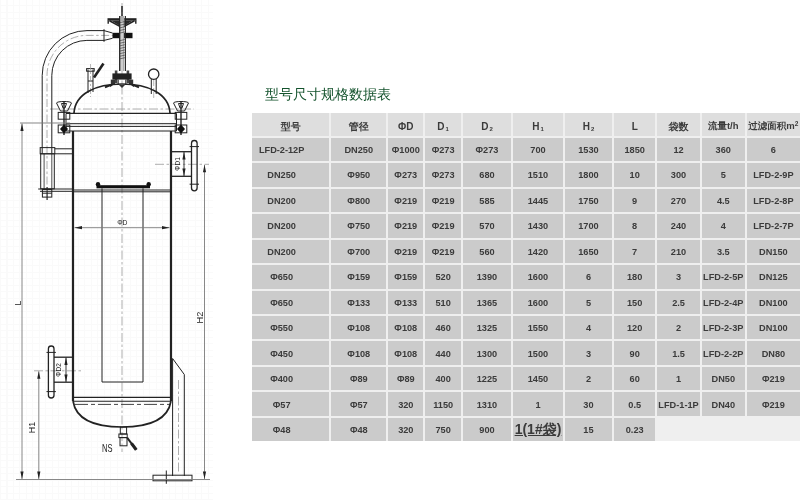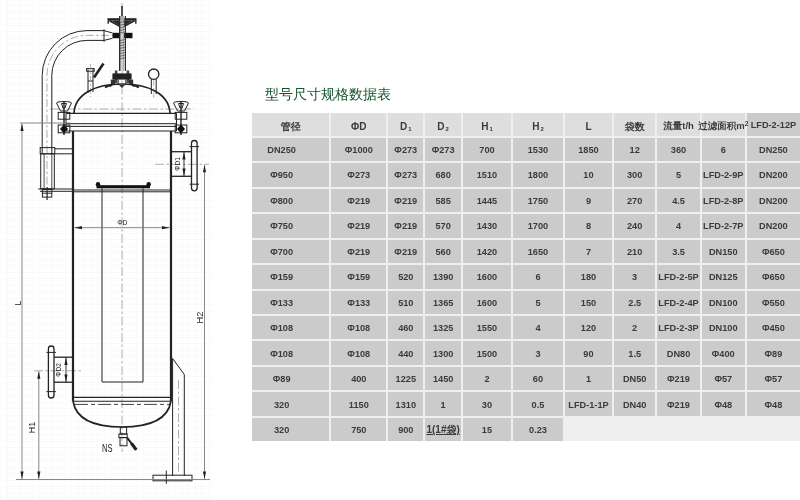--- a/index.html
+++ b/index.html
@@ -13,21 +13,21 @@
   #title{position:absolute;left:253px;top:87px;font-size:14px;line-height:15px;font-weight:normal;color:#14532d;
          letter-spacing:0px;margin-left:12px;}
   #tbl{position:absolute;left:252px;top:112.7px;width:548px;display:grid;
        grid-template-columns:77.3px 55px 35px 35.7px 48px 50px 47px 41.4px 42.3px 43.2px 53.1px;
        grid-template-rows:23px;grid-auto-rows:23.48px;gap:2px;background:#efefef;}
   #tbl div{background:#cbcbcb;display:flex;align-items:center;justify-content:center;
        font-size:9.2px;font-weight:bold;color:#3b3b3b;white-space:nowrap;
        box-sizing:border-box;padding-top:1px;}
   #tbl div.h{background:#dedede;font-size:10px;padding-top:5px;}
   #tbl div.s{font-size:9.5px;}
-  #tbl div.t{font-size:10px;text-decoration:underline;}
+  #tbl div.t{font-size:14px;text-decoration:underline;}
   #tbl div:nth-child(11n+12){padding-right:18px;box-sizing:border-box;}
   sub{font-size:6px;position:relative;top:2.5px;margin-left:1px;}
   sup{font-size:6.5px;position:relative;top:-3px;}
 </style>
 </head>
 <body>
 <div id="grid"></div>
 <svg id="draw" width="240" height="500" viewBox="0 0 240 500">
 <defs>
 <marker id="a1" markerWidth="9" markerHeight="6" refX="0.3" refY="3" orient="auto" markerUnits="userSpaceOnUse">
@@ -203,20 +203,21 @@
 <text x="20.8" y="303" font-size="8.5" transform="rotate(-90 20.8 303)" text-anchor="middle">L</text>
 <text x="35.4" y="427.5" font-size="8.8" transform="rotate(-90 35.4 427.5)" text-anchor="middle">H1</text>
 <text x="203" y="317.5" font-size="9.2" transform="rotate(-90 203 317.5)" text-anchor="middle">H2</text>
 <text x="122.3" y="225" font-size="6.8" text-anchor="middle">ΦD</text>
 <text x="102" y="452.3" font-size="11.5" textLength="10.5" lengthAdjust="spacingAndGlyphs">NS</text>
 </g>
 </g>
 </svg>
 <div id="title">型号尺寸规格数据表</div>
 <div id="tbl">
+<div class="h">型号</div>
     <div class="h">管径</div>
     <div class="h">ΦD</div>
     <div class="h">D<sub>1</sub></div>
     <div class="h">D<sub>2</sub></div>
     <div class="h">H<sub>1</sub></div>
     <div class="h">H<sub>2</sub></div>
     <div class="h">L</div>
     <div class="h">袋数</div>
     <div class="h s">流量t/h</div>
     <div class="h s">过滤面积m<sup>2</sup></div>
@@ -310,20 +311,21 @@
     <div>DN100</div>
     <div>Φ450</div>
     <div>Φ108</div>
     <div>Φ108</div>
     <div>440</div>
     <div>1300</div>
     <div>1500</div>
     <div>3</div>
     <div>90</div>
     <div>1.5</div>
+<div>LFD-2-2P</div>
     <div>DN80</div>
     <div>Φ400</div>
     <div>Φ89</div>
     <div>Φ89</div>
     <div>400</div>
     <div>1225</div>
     <div>1450</div>
     <div>2</div>
     <div>60</div>
     <div>1</div>

